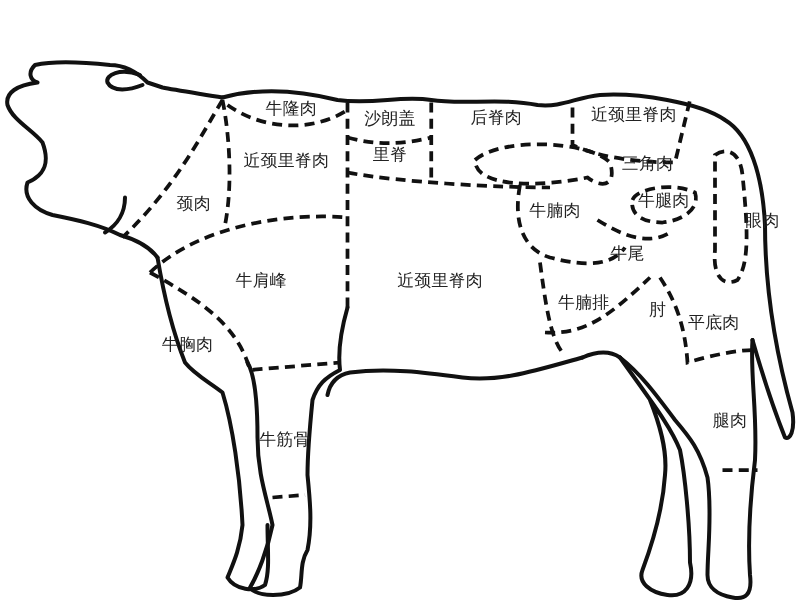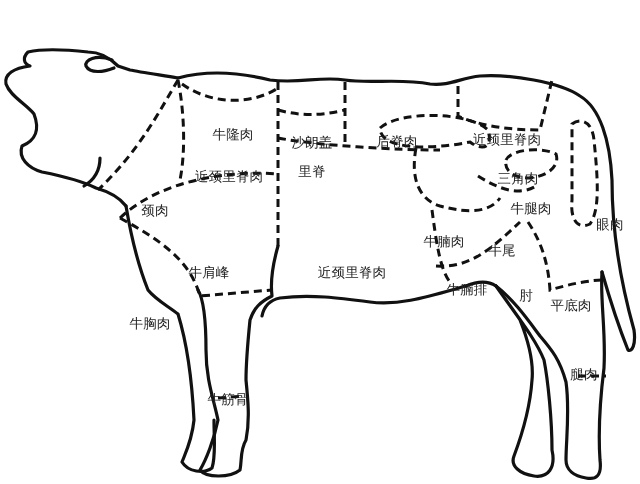--- a/index.html
+++ b/index.html
@@ -3,21 +3,21 @@
 <meta charset="utf-8">
 <style>
   html, body { margin: 0; padding: 0; background: #ffffff; }
   body { width: 640px; height: 484px; position: relative; overflow: hidden;
          font-family: "DejaVu Sans", "Liberation Sans", sans-serif; }
   #diagram { position: absolute; left: 0; top: 0; width: 640px; height: 484px; }
   svg { position: absolute; left: 0; top: 0; }
   .outline { fill: none; stroke: #111; stroke-width: 3.2; stroke-linecap: round; stroke-linejoin: round; }
   .cut { fill: none; stroke: #111; stroke-width: 3; stroke-dasharray: 8 5; stroke-linecap: butt; }
   .label { position: absolute; font-size: 13.5px; color: #222; white-space: nowrap;
-           transform: translate(-50%, -50%); letter-spacing: 0.2px; background: transparent; margin-top: 48px; }
+           transform: translate(-50%, -50%); letter-spacing: 0.2px; background: transparent; }
 </style>
 </head>
 <body>
 
 <div id="diagram">
   <svg width="640" height="484" viewBox="0 0 640 484">
 
     <path class="outline" d="M178,78 C160,75 140,72 130,70 L118,66 C110,58 100,52 88,52 C70,50 45,48 28,52 C22,58 24,64 30,66 C14,68 4,74 6,84 C10,96 26,104 34,114 C40,130 36,140 22,146 C18,158 28,168 42,172 C62,176 80,180 96,188 C110,192 120,198 126,206"></path>
     <path class="outline" d="M112,60 C96,54 84,60 86,66 C90,74 104,72 114,68"></path>
     <path class="outline" d="M100,158 C100,170 94,180 84,186"></path>
@@ -57,25 +57,25 @@
   <div>
     <span class="label" style="left:233px;top:87px">牛隆肉</span>
     <span class="label" style="left:312px;top:95px">沙朗盖</span>
     <span class="label" style="left:397px;top:94px">后脊肉</span>
     <span class="label" style="left:507px;top:92px">近颈里脊肉</span>
     <span class="label" style="left:229px;top:129px">近颈里脊肉</span>
     <span class="label" style="left:312px;top:124px">里脊</span>
     <span class="label" style="left:518px;top:131px">三角肉</span>
     <span class="label" style="left:155px;top:163px">颈肉</span>
     <span class="label" style="left:531px;top:161px">牛腿肉</span>
-    <span class="label" style="left:444px;top:194px">牛腩肉</span>
+    <span class="label" style="left:444px;top:169px">牛腩肉</span>
     <span class="label" style="left:610px;top:177px">眼肉</span>
     <span class="label" style="left:502px;top:203px">牛尾</span>
     <span class="label" style="left:209px;top:225px">牛肩峰</span>
     <span class="label" style="left:352px;top:225px">近颈里脊肉</span>
     <span class="label" style="left:467px;top:242px">牛腩排</span>
     <span class="label" style="left:526px;top:248px">肘</span>
     <span class="label" style="left:571px;top:258px">平底肉</span>
     <span class="label" style="left:150px;top:276px">牛胸肉</span>
     <span class="label" style="left:228px;top:352px">牛筋骨</span>
-    <span class="label" style="left:584px;top:327px">腿肉</span>
+    <span class="label" style="left:584px;top:337px">腿肉</span>
   </div>
 </div>
 
 </body></html>

